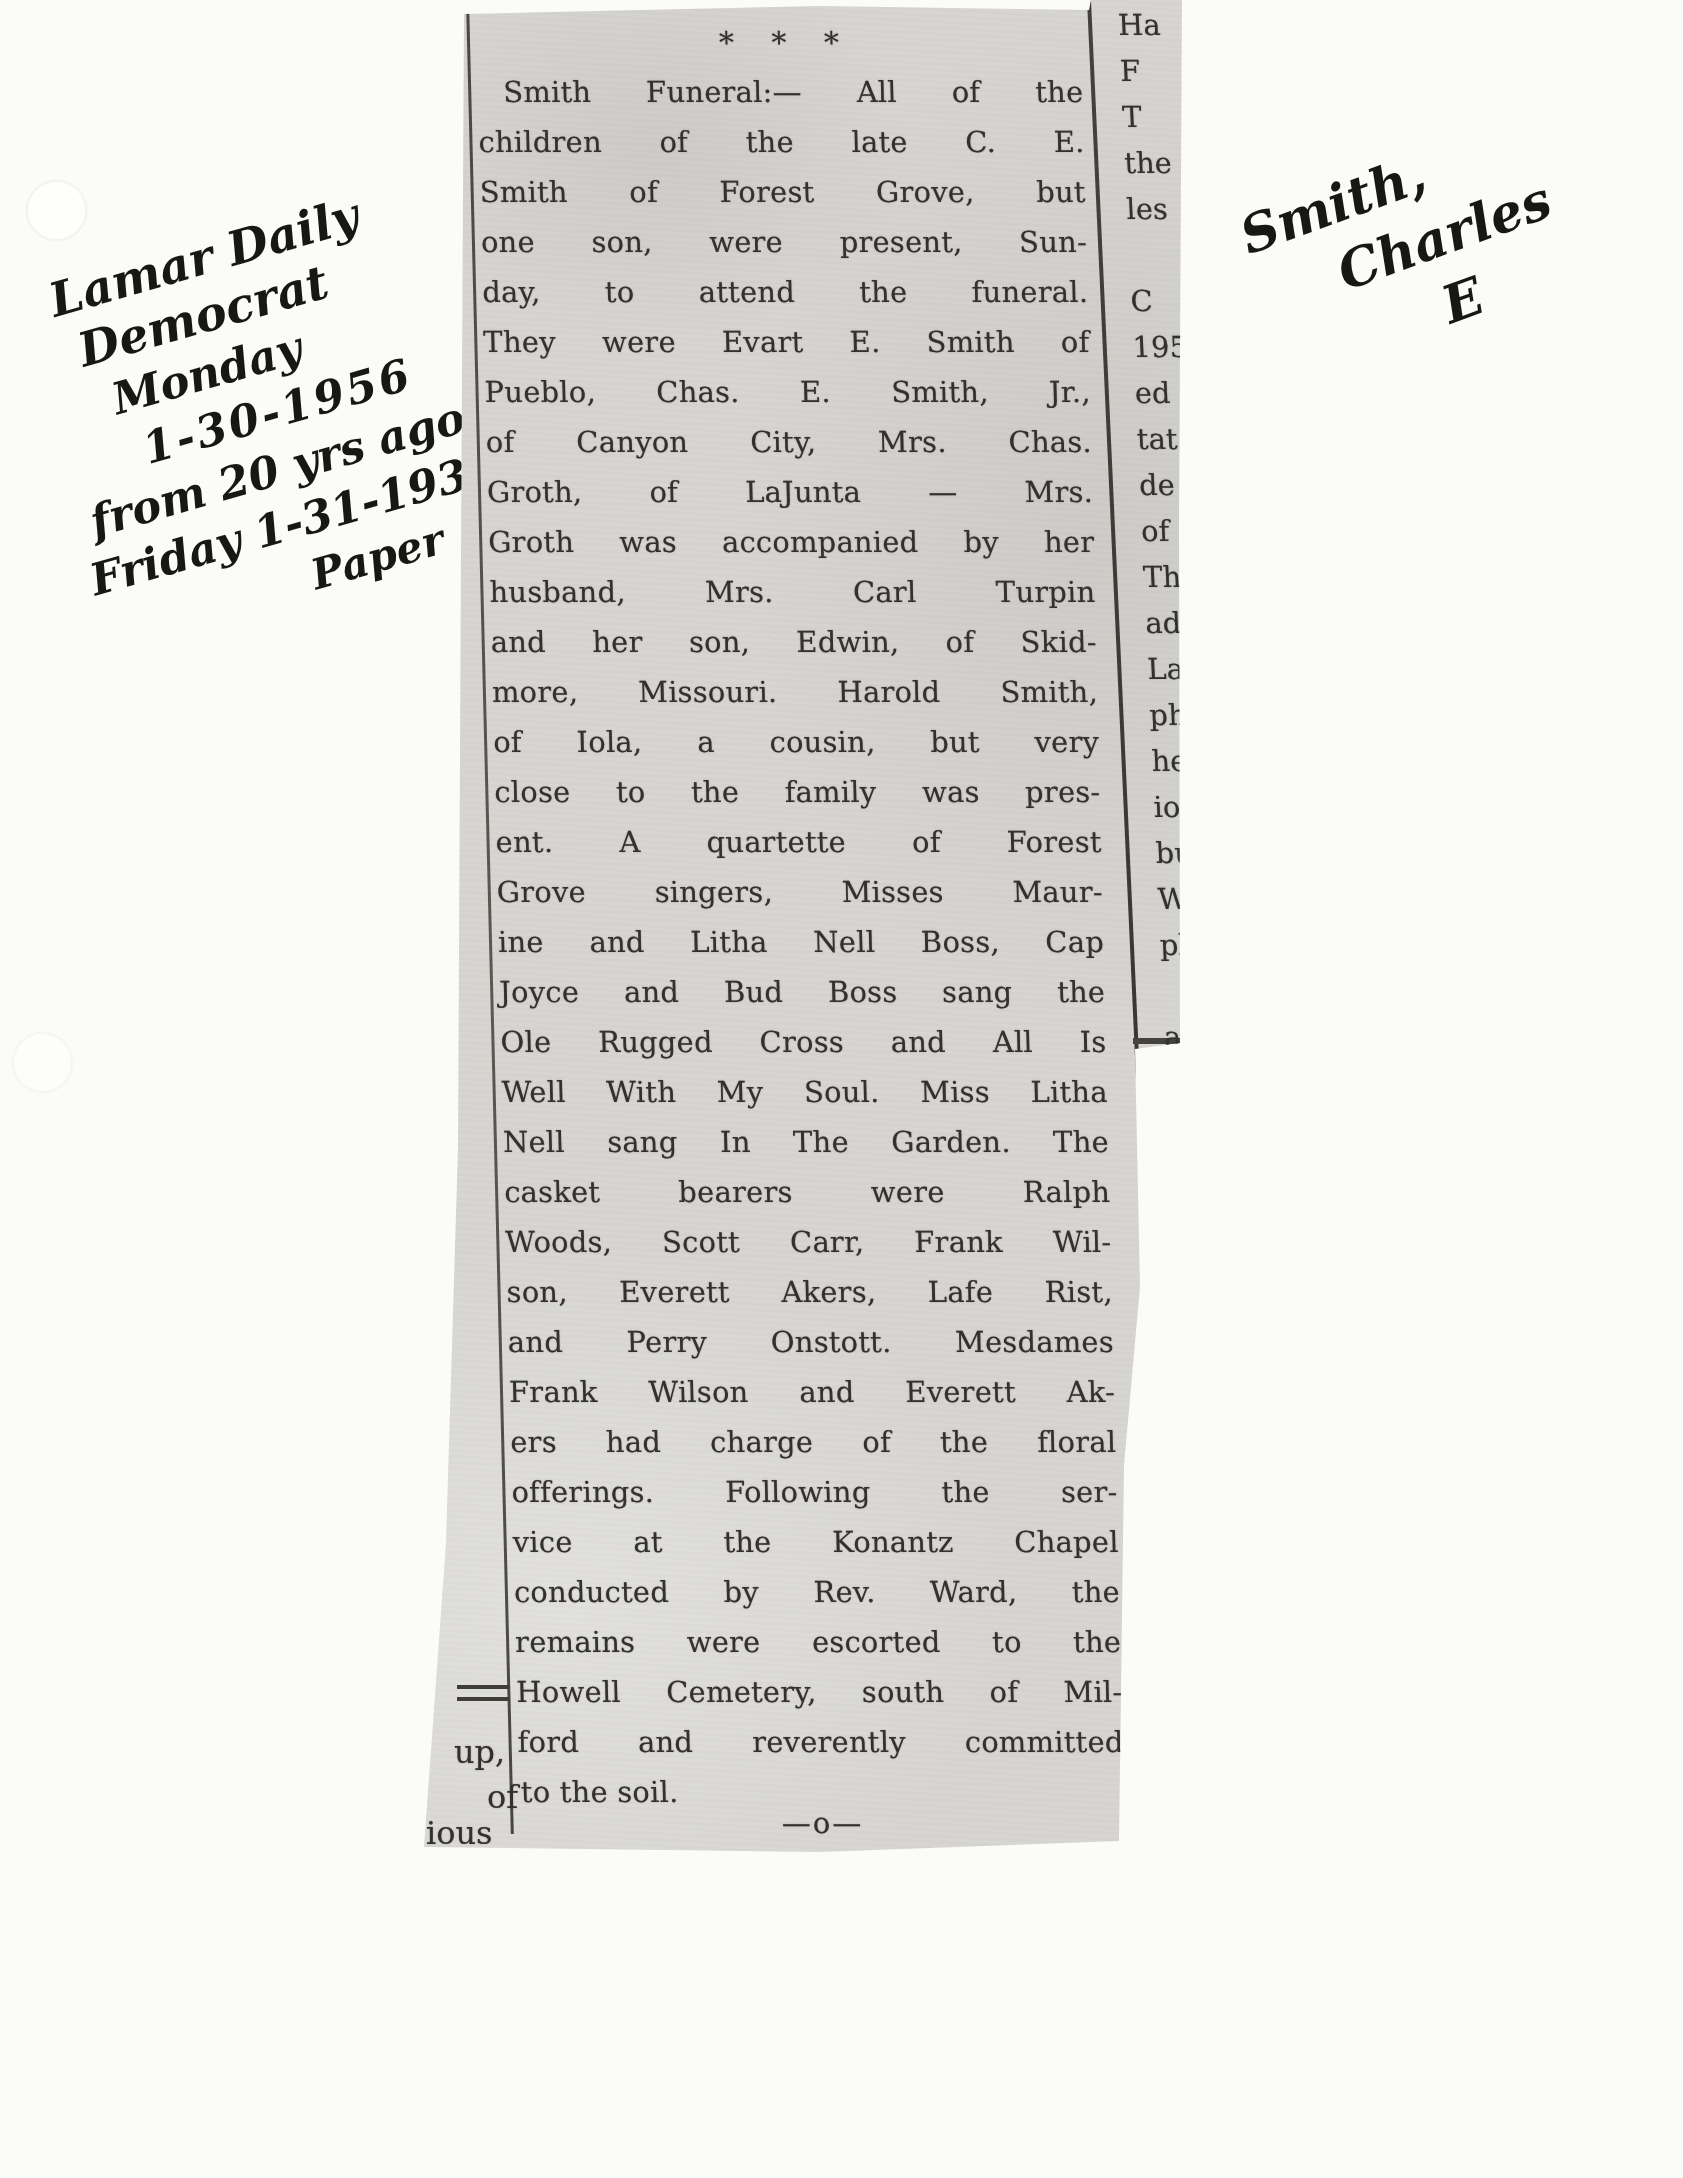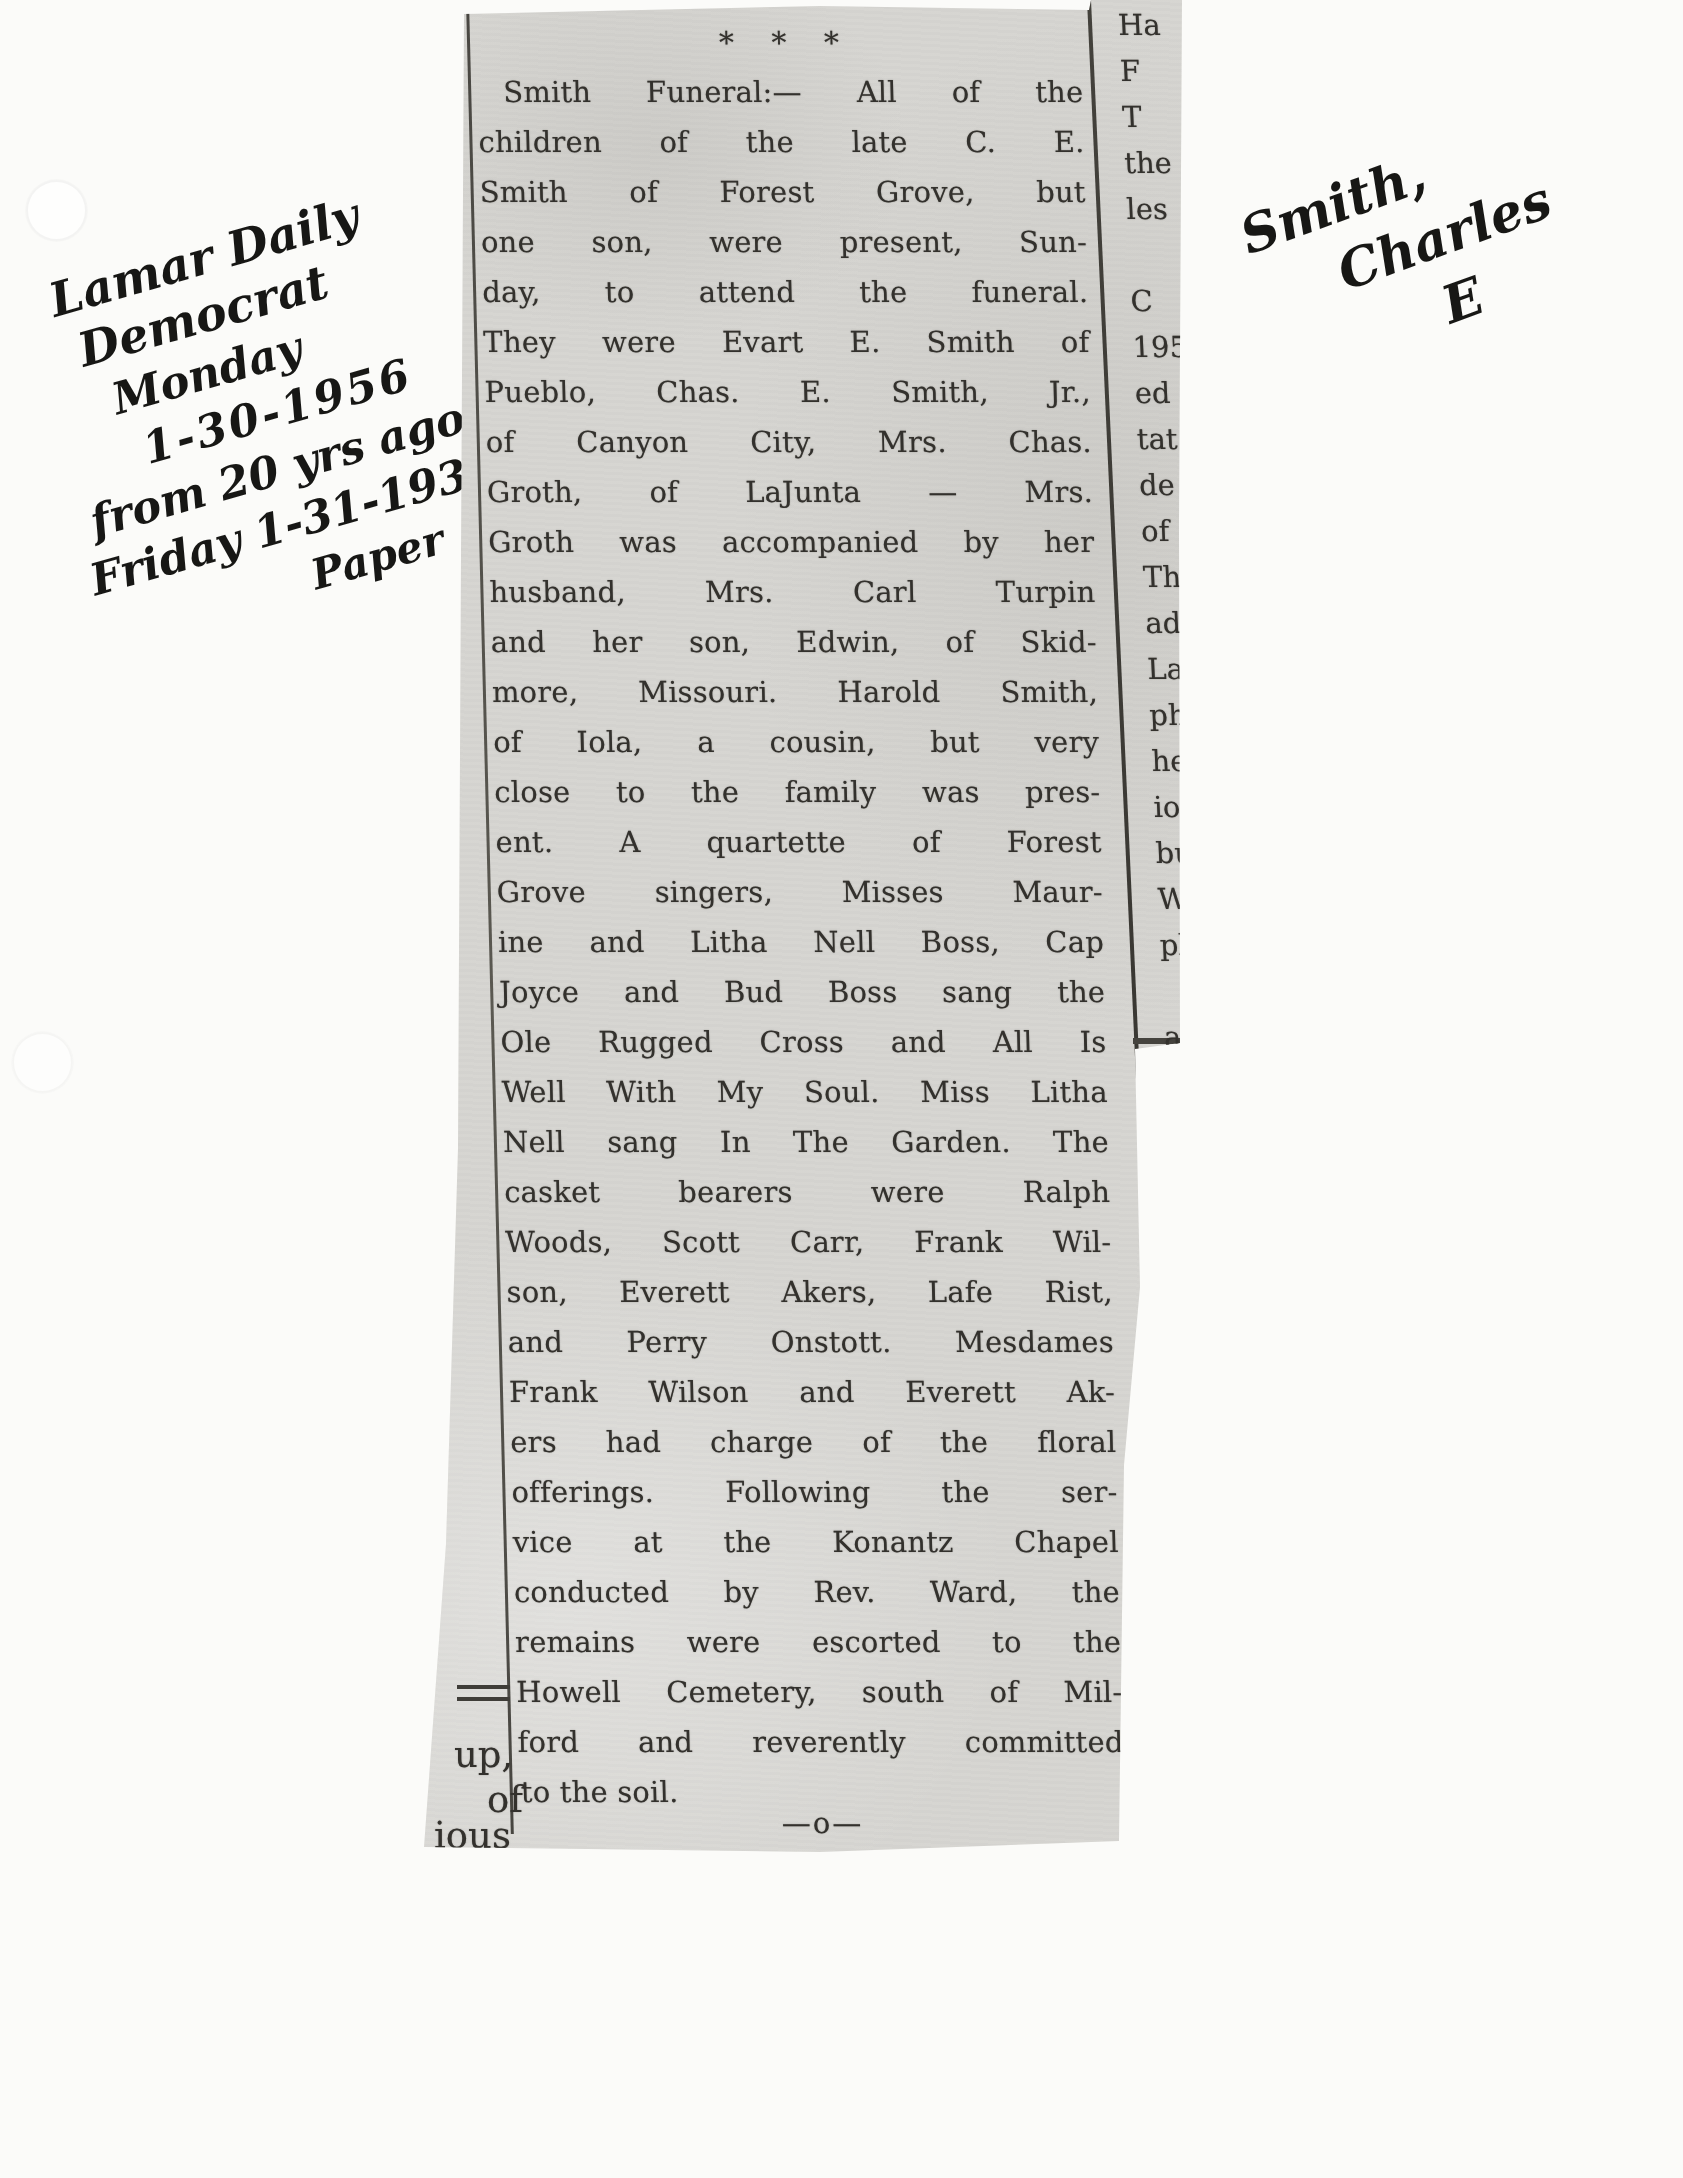--- a/index.html
+++ b/index.html
@@ -64,25 +64,25 @@
   .right-dash{position:absolute;left:709px;top:1038px;width:50px;height:6px;background:#45433e;}
   .right-blob{position:absolute;left:733px;top:1231px;width:14px;height:59px;background:#26241f;
     border-radius:4px;}
   .right-col{position:absolute;left:693px;top:2px;width:79px;transform:skewX(2.6deg);
     transform-origin:top left;}
   .frag-line{height:46px;line-height:46px;font-size:29px;color:var(--ink,#33312d);
     white-space:nowrap;text-shadow:0 0 1.2px rgba(45,43,38,.5);}
 
   .dbl-rule{position:absolute;left:33px;top:1685px;width:53px;height:18px;
     background:linear-gradient(#3f3d38 0 4px, transparent 4px 12px, #3f3d38 12px 16px, transparent 16px);}
-  .mf{position:absolute;font-size:37px;color:var(--ink,#33312d);
+  .mf{position:absolute;font-size:32px;color:var(--ink,#33312d);
     text-shadow:0 0 1.2px rgba(45,43,38,.5);}
   .mf1{left:30px;top:1733px;}
   .mf2{left:63px;top:1778px;}
-  .mf3{left:2px;top:1814px;padding-left:8px;}
+  .mf3{left:2px;top:1814px;}
 </style>
 </head>
 <body>
 
 <div class="page">
 
   <div class="hole" id="hole1"></div>
   <div class="hole" id="hole2"></div>
 
   <div class="note left-note">

